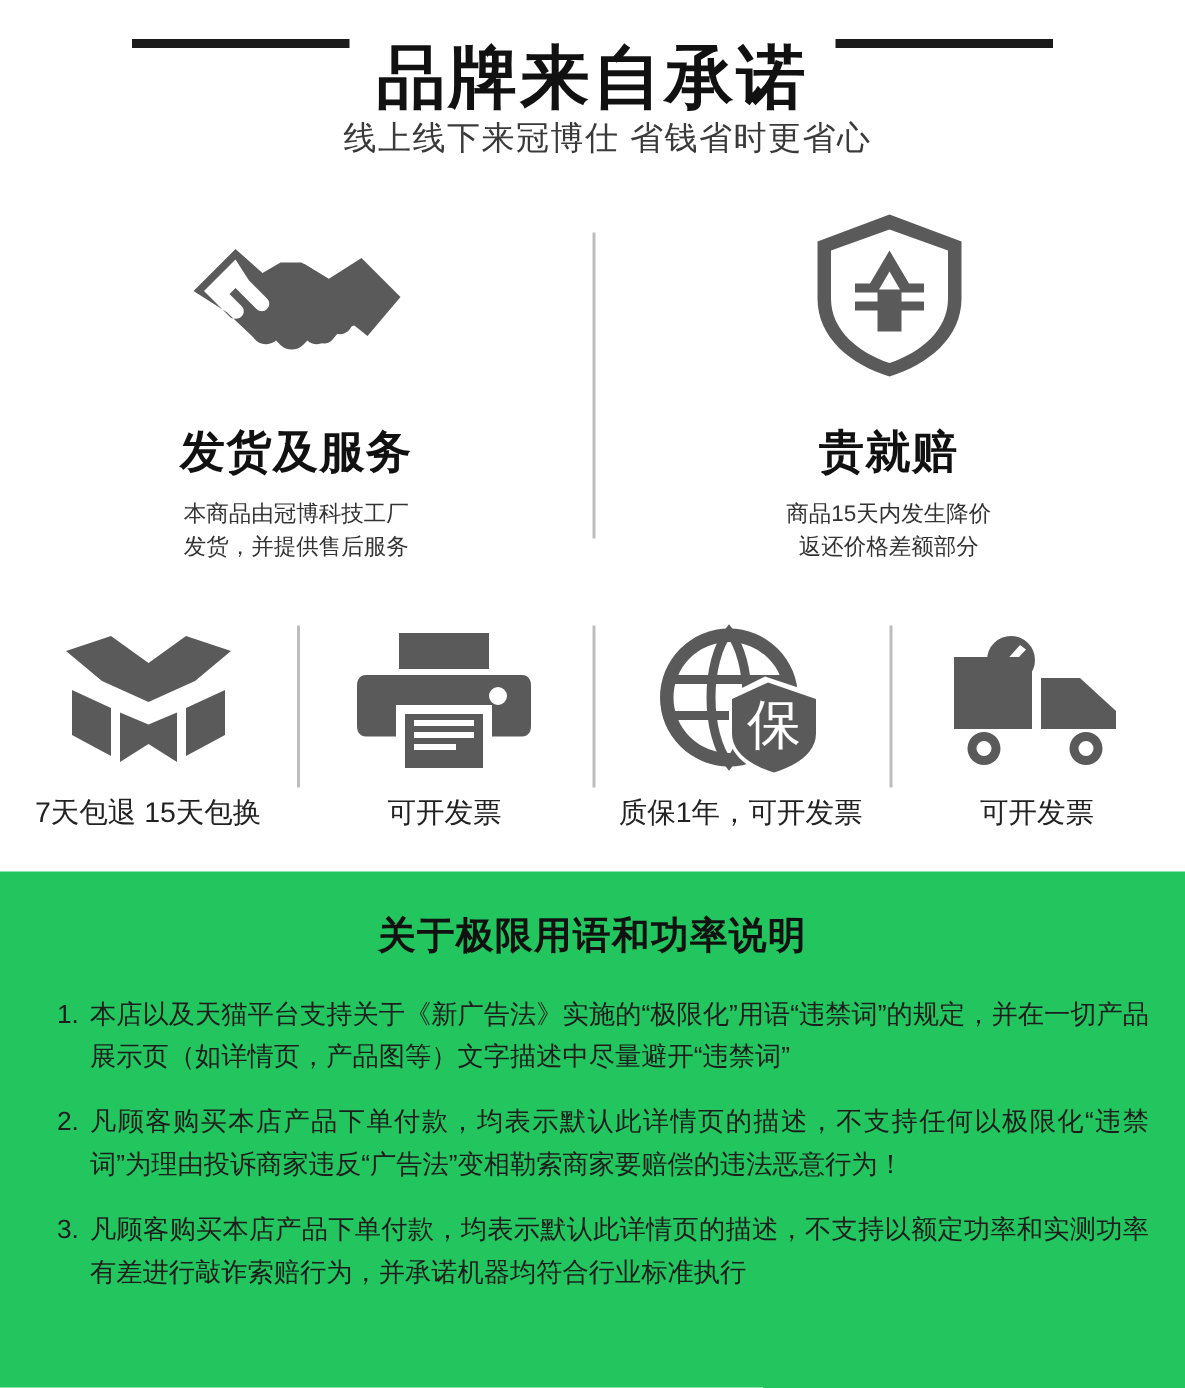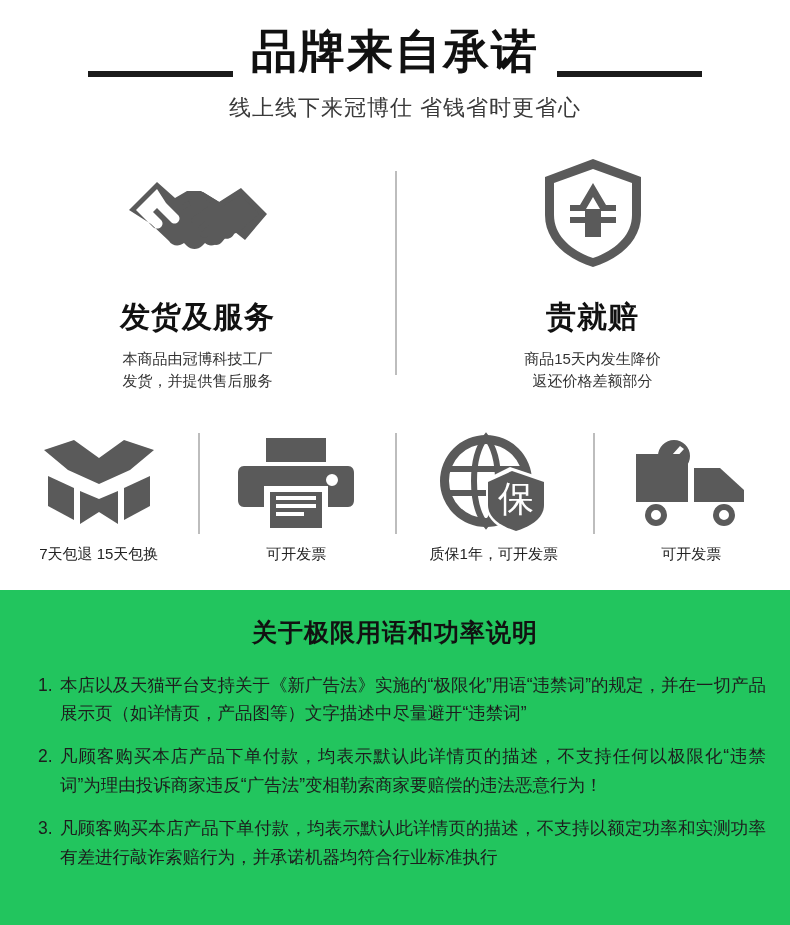--- a/index.html
+++ b/index.html
@@ -12,39 +12,38 @@
     overflow: hidden;
   }
 
   
   .header {
     padding-top: 26px;
     text-align: center;
   }
   .title-row {
     display: flex;
-    align-items: flex-end;
+    align-items: flex-start;
     justify-content: center;
     gap: 18px;
   }
   .title-rule {
     width: 145px;
     height: 6px;
     background: #1b1b1b;
   }
   .main-title {
     font-size: 46px;
     font-weight: bold;
     letter-spacing: 2px;
     color: #111;
     line-height: 1.1;
     white-space: nowrap;
   }
   .subtitle {
-    margin-top: 16px;
     font-size: 22px;
     color: #3a3a3a;
     letter-spacing: 1px;
     padding-left: 20px;
   }
 
   
   .top-features {
     display: flex;
     margin-top: 30px;
@@ -105,21 +104,21 @@
     text-align: center;
     padding: 0 6px;
   }
   .bfeature .icon-wrap {
     height: 110px;
     display: flex;
     align-items: center;
     justify-content: center;
   }
   .bfeature .label {
-    font-size: 15px;
+    font-size: 19px;
     color: #222;
     margin-top: 8px;
     white-space: nowrap;
   }
 
   
   .notice {
     margin-top: 26px;
     background: #22c55e;
     padding: 26px 24px 24px 24px;

